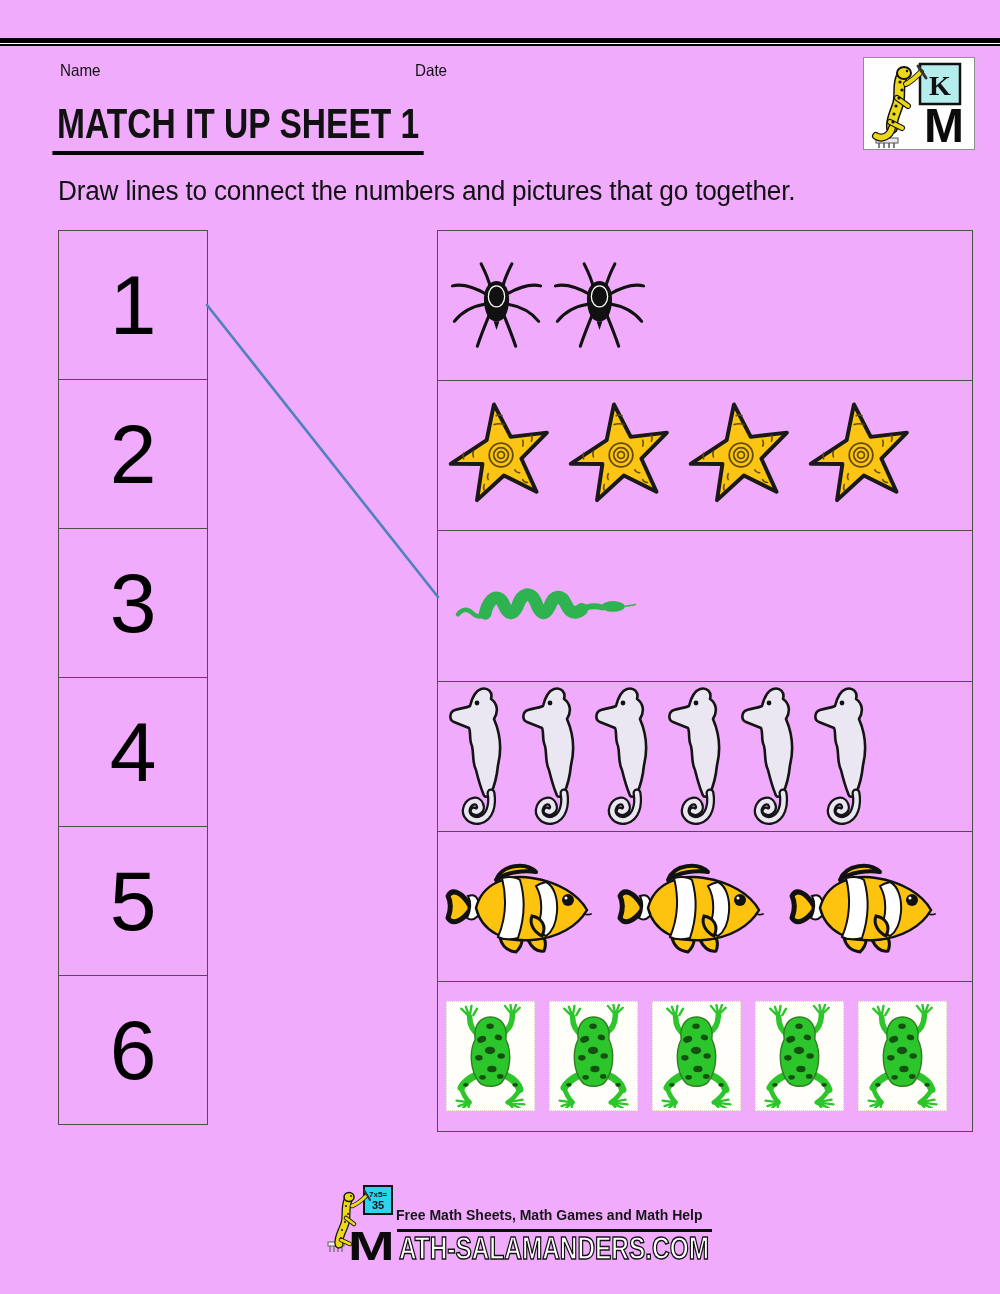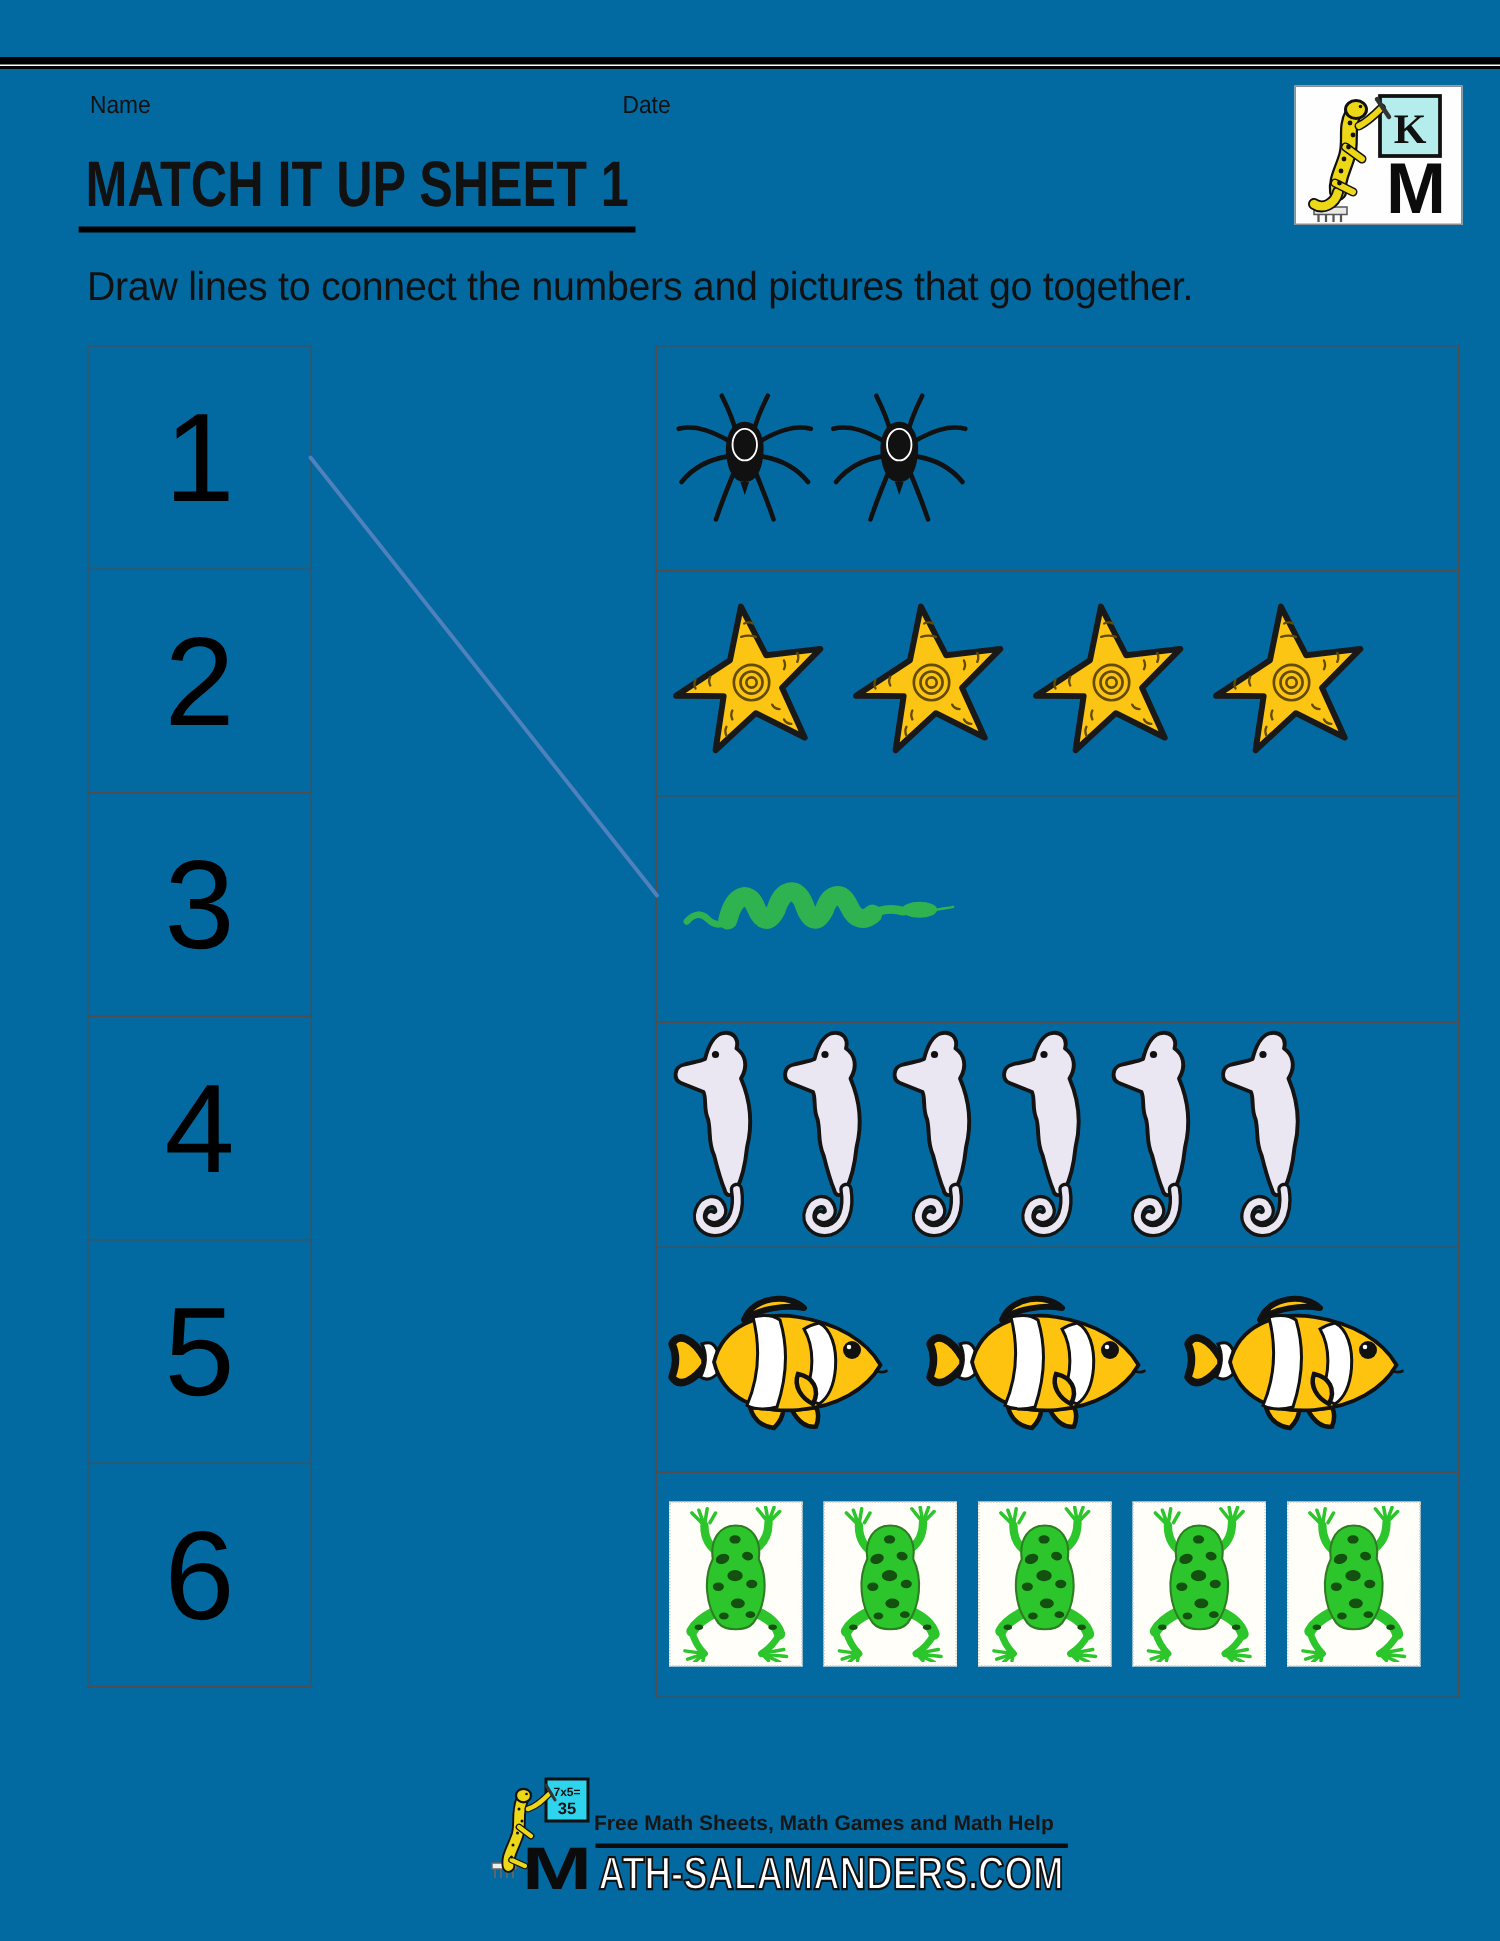--- a/index.html
+++ b/index.html
@@ -1,16 +1,16 @@
 <!DOCTYPE html>
 <html><head>
 <meta charset="utf-8">
 <style>
   html,body{margin:0;padding:0;background:#fff;}
-  .sheet{position:relative;width:1000px;height:1294px;background:#0369a1;
+  .sheet{position:relative;width:1000px;height:1294px;background:#f0abfc;
          font-family:"Liberation Sans",sans-serif;overflow:hidden;color:#111;}
 
   
   .top-rule{position:absolute;top:38px;left:0;width:1000px;height:8px;
             border-top:5px solid #000;border-bottom:2px solid #000;box-sizing:border-box;background:#fff;}
 
   .name-label{position:absolute;left:60px;top:61px;font-size:16.5px;transform:scaleX(.92);transform-origin:left;}
   .date-label{position:absolute;left:415px;top:61px;font-size:16.5px;transform:scaleX(.92);transform-origin:left;}
 
   .logo-box{position:absolute;left:863px;top:57px;width:112px;height:93px;

